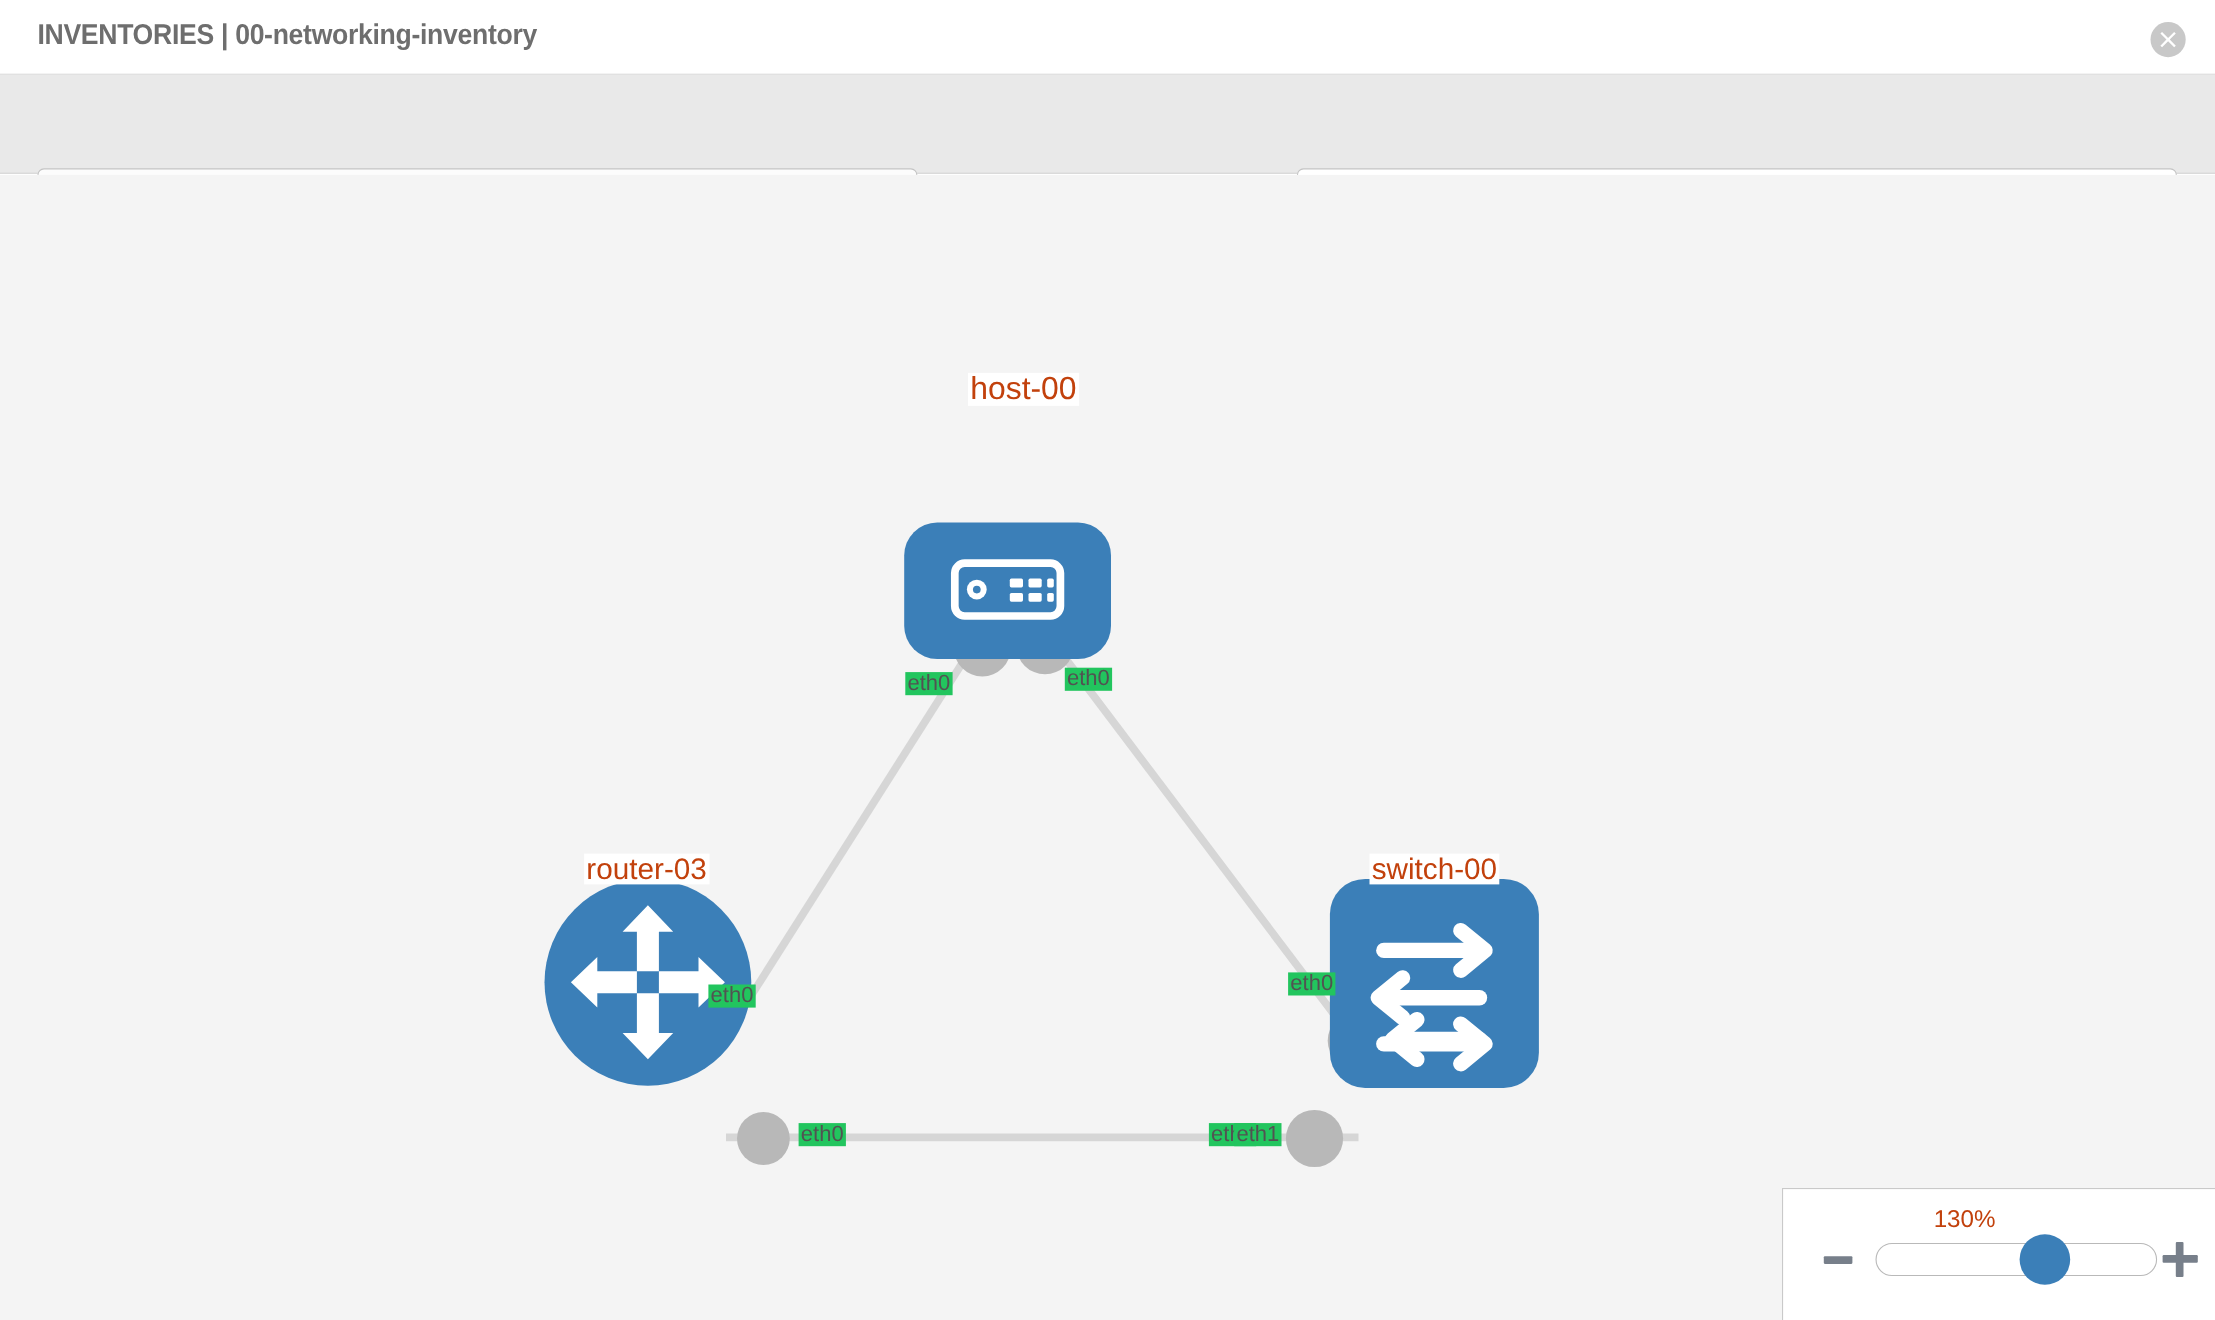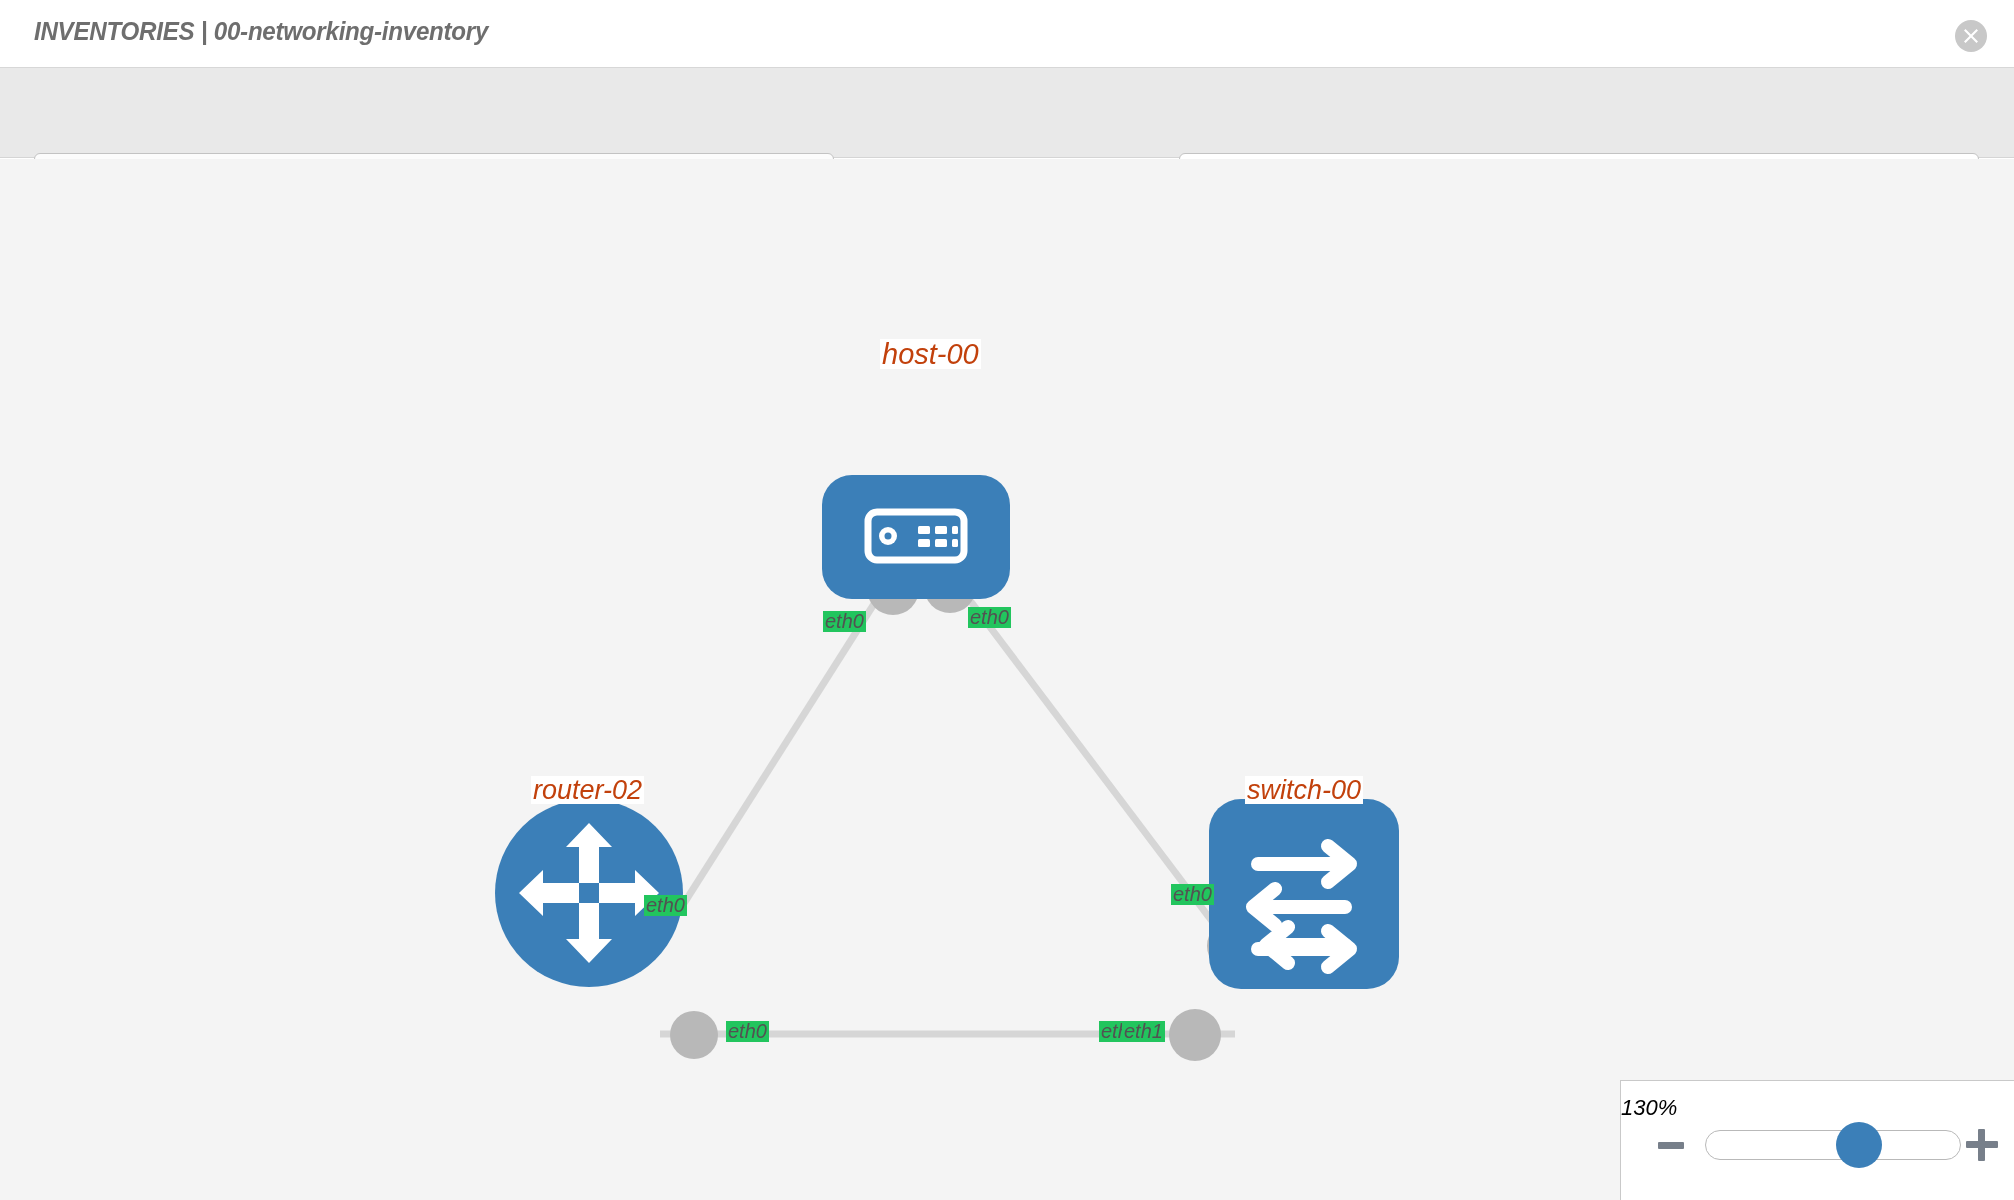--- a/index.html
+++ b/index.html
@@ -2,21 +2,21 @@
 <html><head>
 <meta charset="utf-8">
 <style>
   * { box-sizing: border-box; margin: 0; padding: 0; }
   html, body {
     width: 2014px; height: 1200px;
     background: #ffffff;
     font-family: "Liberation Sans", sans-serif;
     overflow: hidden;
   }
-  #app { position: relative; width: 2014px; height: 1200px; font-style: italic; }
+  #app { position: relative; width: 2014px; height: 1200px; }
 
   
   .header {
     position: absolute; left: 0; top: 0;
     width: 2014px; height: 68px;
     background: #ffffff;
     border-bottom: 1px solid #d7d7d7;
   }
   .header-title {
     position: absolute; left: 34px; top: 16px;
@@ -115,21 +115,22 @@
   .zoom-panel {
     position: absolute; left: 1620px; top: 1080px;
     width: 394px; height: 120px;
     background: #ffffff;
     border-top: 1px solid #c9c9c9;
     border-left: 1px solid #c9c9c9;
   }
   .zoom-value {
     position: absolute; left: 0; top: 14px;
     width: 330px;
-    font-size: 22px; color: #000000;
+    text-align: center;
+    font-size: 22px; color: #c2410c;
   }
   .zoom-minus {
     position: absolute; left: 37px; top: 61px;
     width: 26px; height: 7px;
     background: #777f8a;
     border-radius: 1px;
     cursor: pointer;
   }
   .zoom-plus {
     position: absolute; left: 345px; top: 48px;
@@ -272,21 +273,21 @@
         </g>
       </g>
 
     <g fill="none" stroke="#ffffff" stroke-width="14" stroke-linecap="round" stroke-linejoin="round">
           <line x1="1345" y1="786" x2="1268" y2="786"></line>
           <polyline points="1288,768 1266,786 1288,804"></polyline>
         </g>
       </svg>
 
     <div class="node-label" style="left:880px; top:180px; font-size:29px;">host-00</div>
-    <div class="node-label" style="left:531px; top:617px;">router-02</div>
+    <div class="node-label" style="left:531px; top:617px;">router-03</div>
     <div class="node-label" style="left:1245px; top:617px;">switch-00</div>
 
     <div class="iface-label" style="left:823px; top:452px;">eth0</div>
     <div class="iface-label" style="left:968px; top:448px;">eth0</div>
     <div class="iface-label" style="left:644px; top:736px;">eth0</div>
     <div class="iface-label" style="left:1171px; top:725px;">eth0</div>
     <div class="iface-label" style="left:726px; top:862px;">eth0</div>
     <div class="iface-label" style="left:1099px; top:862px;">eth0</div>
     <div class="iface-label" style="left:1122px; top:862px;">eth1</div>
 

